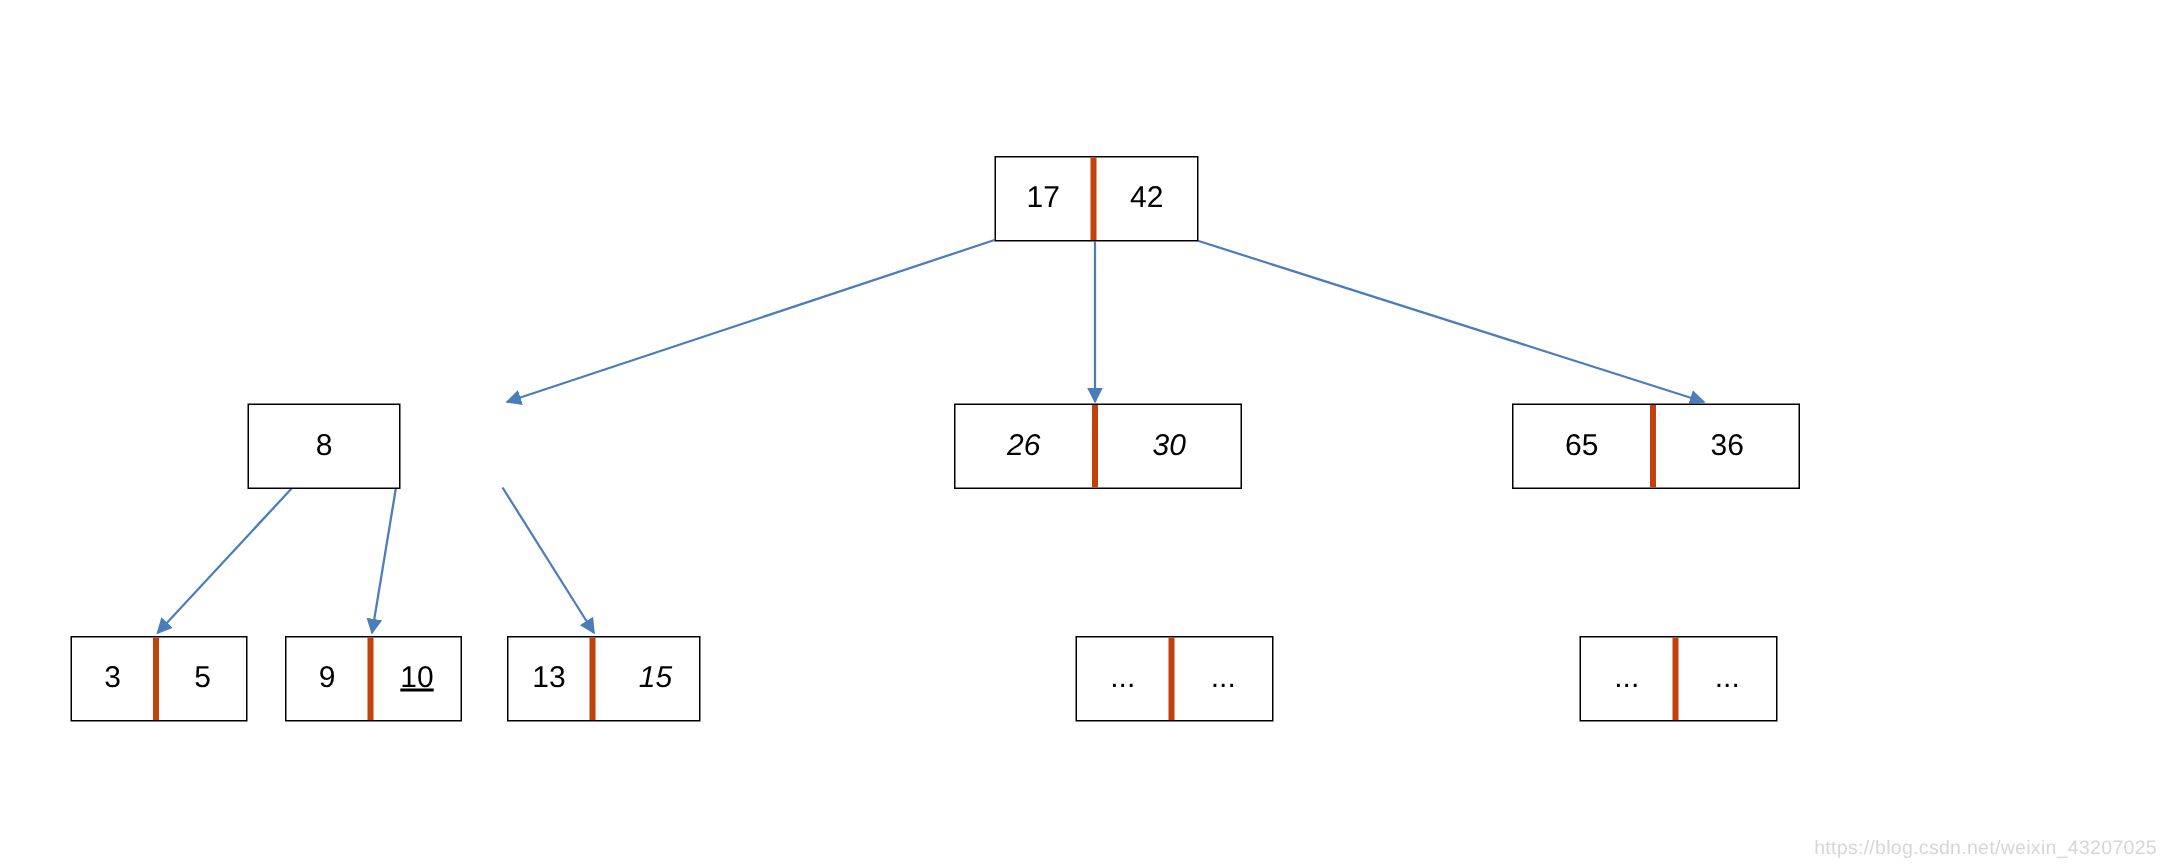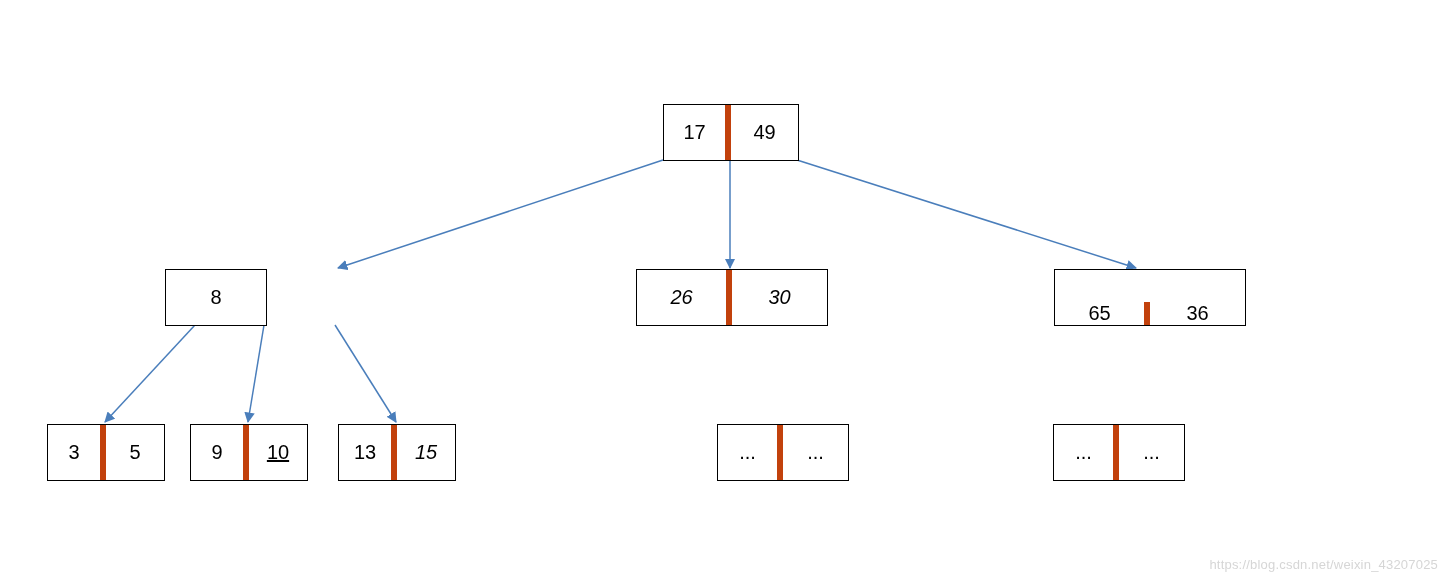--- a/index.html
+++ b/index.html
@@ -11,21 +11,21 @@
     font-family: Arial, "Microsoft YaHei", sans-serif;
     position: relative;
   }
   .node {
     position: absolute;
     display: flex;
     border: 1px solid #000;
     background: #fff;
   }
   .cell {
-    border-right: 6px solid #c2410c;
+    border-right: 4px solid #c2410c;
     display: flex;
     align-items: center;
     justify-content: center;
     font-size: 20px;
     color: #000;
     box-sizing: border-box;
   }
   .cell:last-child {
     border-right: none;
   }
@@ -61,48 +61,48 @@
   <line x1="730" y1="160" x2="730" y2="268" stroke="#4a7ebb" stroke-width="1.5" marker-end="url(#arrow)"></line>
   <line x1="797" y1="160" x2="1136" y2="268" stroke="#4a7ebb" stroke-width="1.5" marker-end="url(#arrow)"></line>
 
   <line x1="195" y1="325" x2="105" y2="422" stroke="#4a7ebb" stroke-width="1.5" marker-end="url(#arrow)"></line>
   <line x1="264" y1="325" x2="248" y2="422" stroke="#4a7ebb" stroke-width="1.5" marker-end="url(#arrow)"></line>
   <line x1="335" y1="325" x2="396" y2="422" stroke="#4a7ebb" stroke-width="1.5" marker-end="url(#arrow)"></line>
 </svg>
 
 <div class="node" style="left:663px; top:104px; height:55px;">
   <div class="cell" style="width:67px;">17</div>
-  <div class="cell" style="width:67px;">49</div>
+  <div class="cell" style="width:67px;">42</div>
 </div>
 
 <div class="node" style="left:165px; top:269px; height:55px;">
   <div class="cell" style="width:100px;">8</div>
 </div>
 
 <div class="node" style="left:636px; top:269px; height:55px;font-style:italic;">
   <div class="cell" style="width:95px;">26</div>
   <div class="cell" style="width:95px;">30</div>
 </div>
 
-<div class="node" style="left:1054px; top:269px; height:55px;align-items:flex-end;">
+<div class="node" style="left:1008px; top:269px; height:55px;">
   <div class="cell" style="width:95px;">65</div>
   <div class="cell" style="width:95px;">36</div>
 </div>
 
 <div class="node" style="left:47px; top:424px; height:55px;">
   <div class="cell" style="width:58px;">3</div>
   <div class="cell" style="width:58px;">5</div>
 </div>
 
 <div class="node" style="left:190px; top:424px; height:55px;">
   <div class="cell" style="width:58px;">9</div>
   <div class="cell" style="width:58px;text-decoration:underline;">10</div>
 </div>
 
-<div class="node" style="left:338px; top:424px; height:55px;">
+<div class="node" style="left:338px; top:424px; height:55px;gap:11px;">
   <div class="cell" style="width:58px;">13</div>
   <div class="cell" style="width:58px;font-style:italic;">15</div>
 </div>
 
 <div class="node" style="left:717px; top:424px; height:55px;">
   <div class="cell" style="width:65px;">...</div>
   <div class="cell" style="width:65px;">...</div>
 </div>
 
 <div class="node" style="left:1053px; top:424px; height:55px;">

